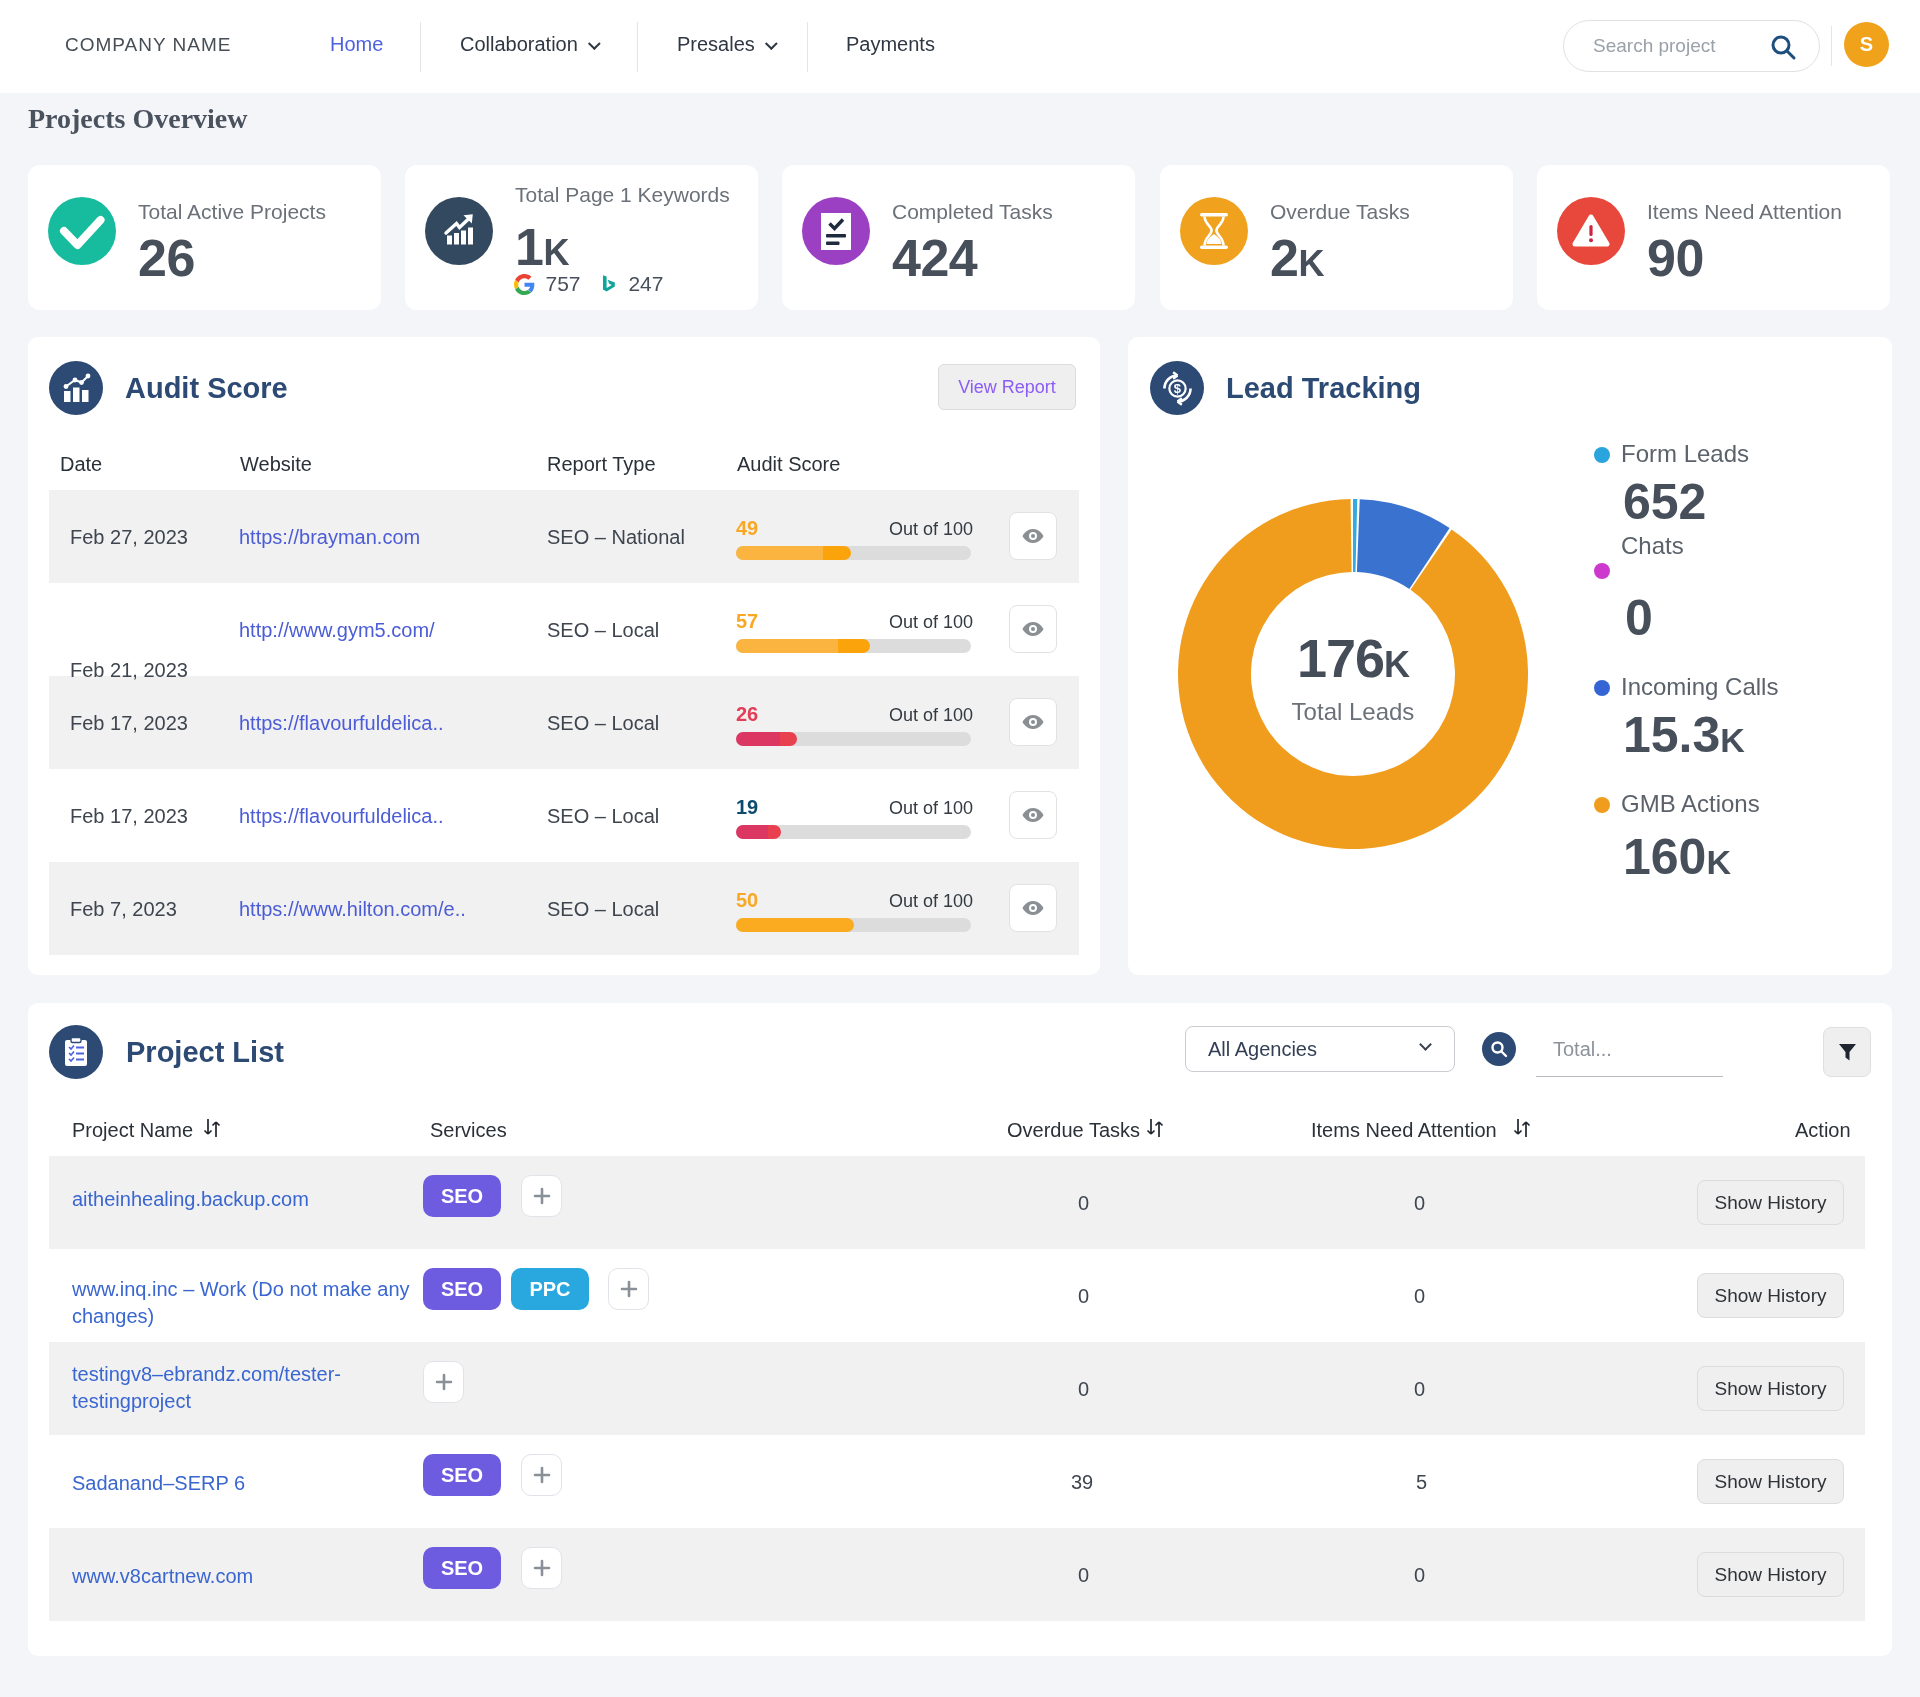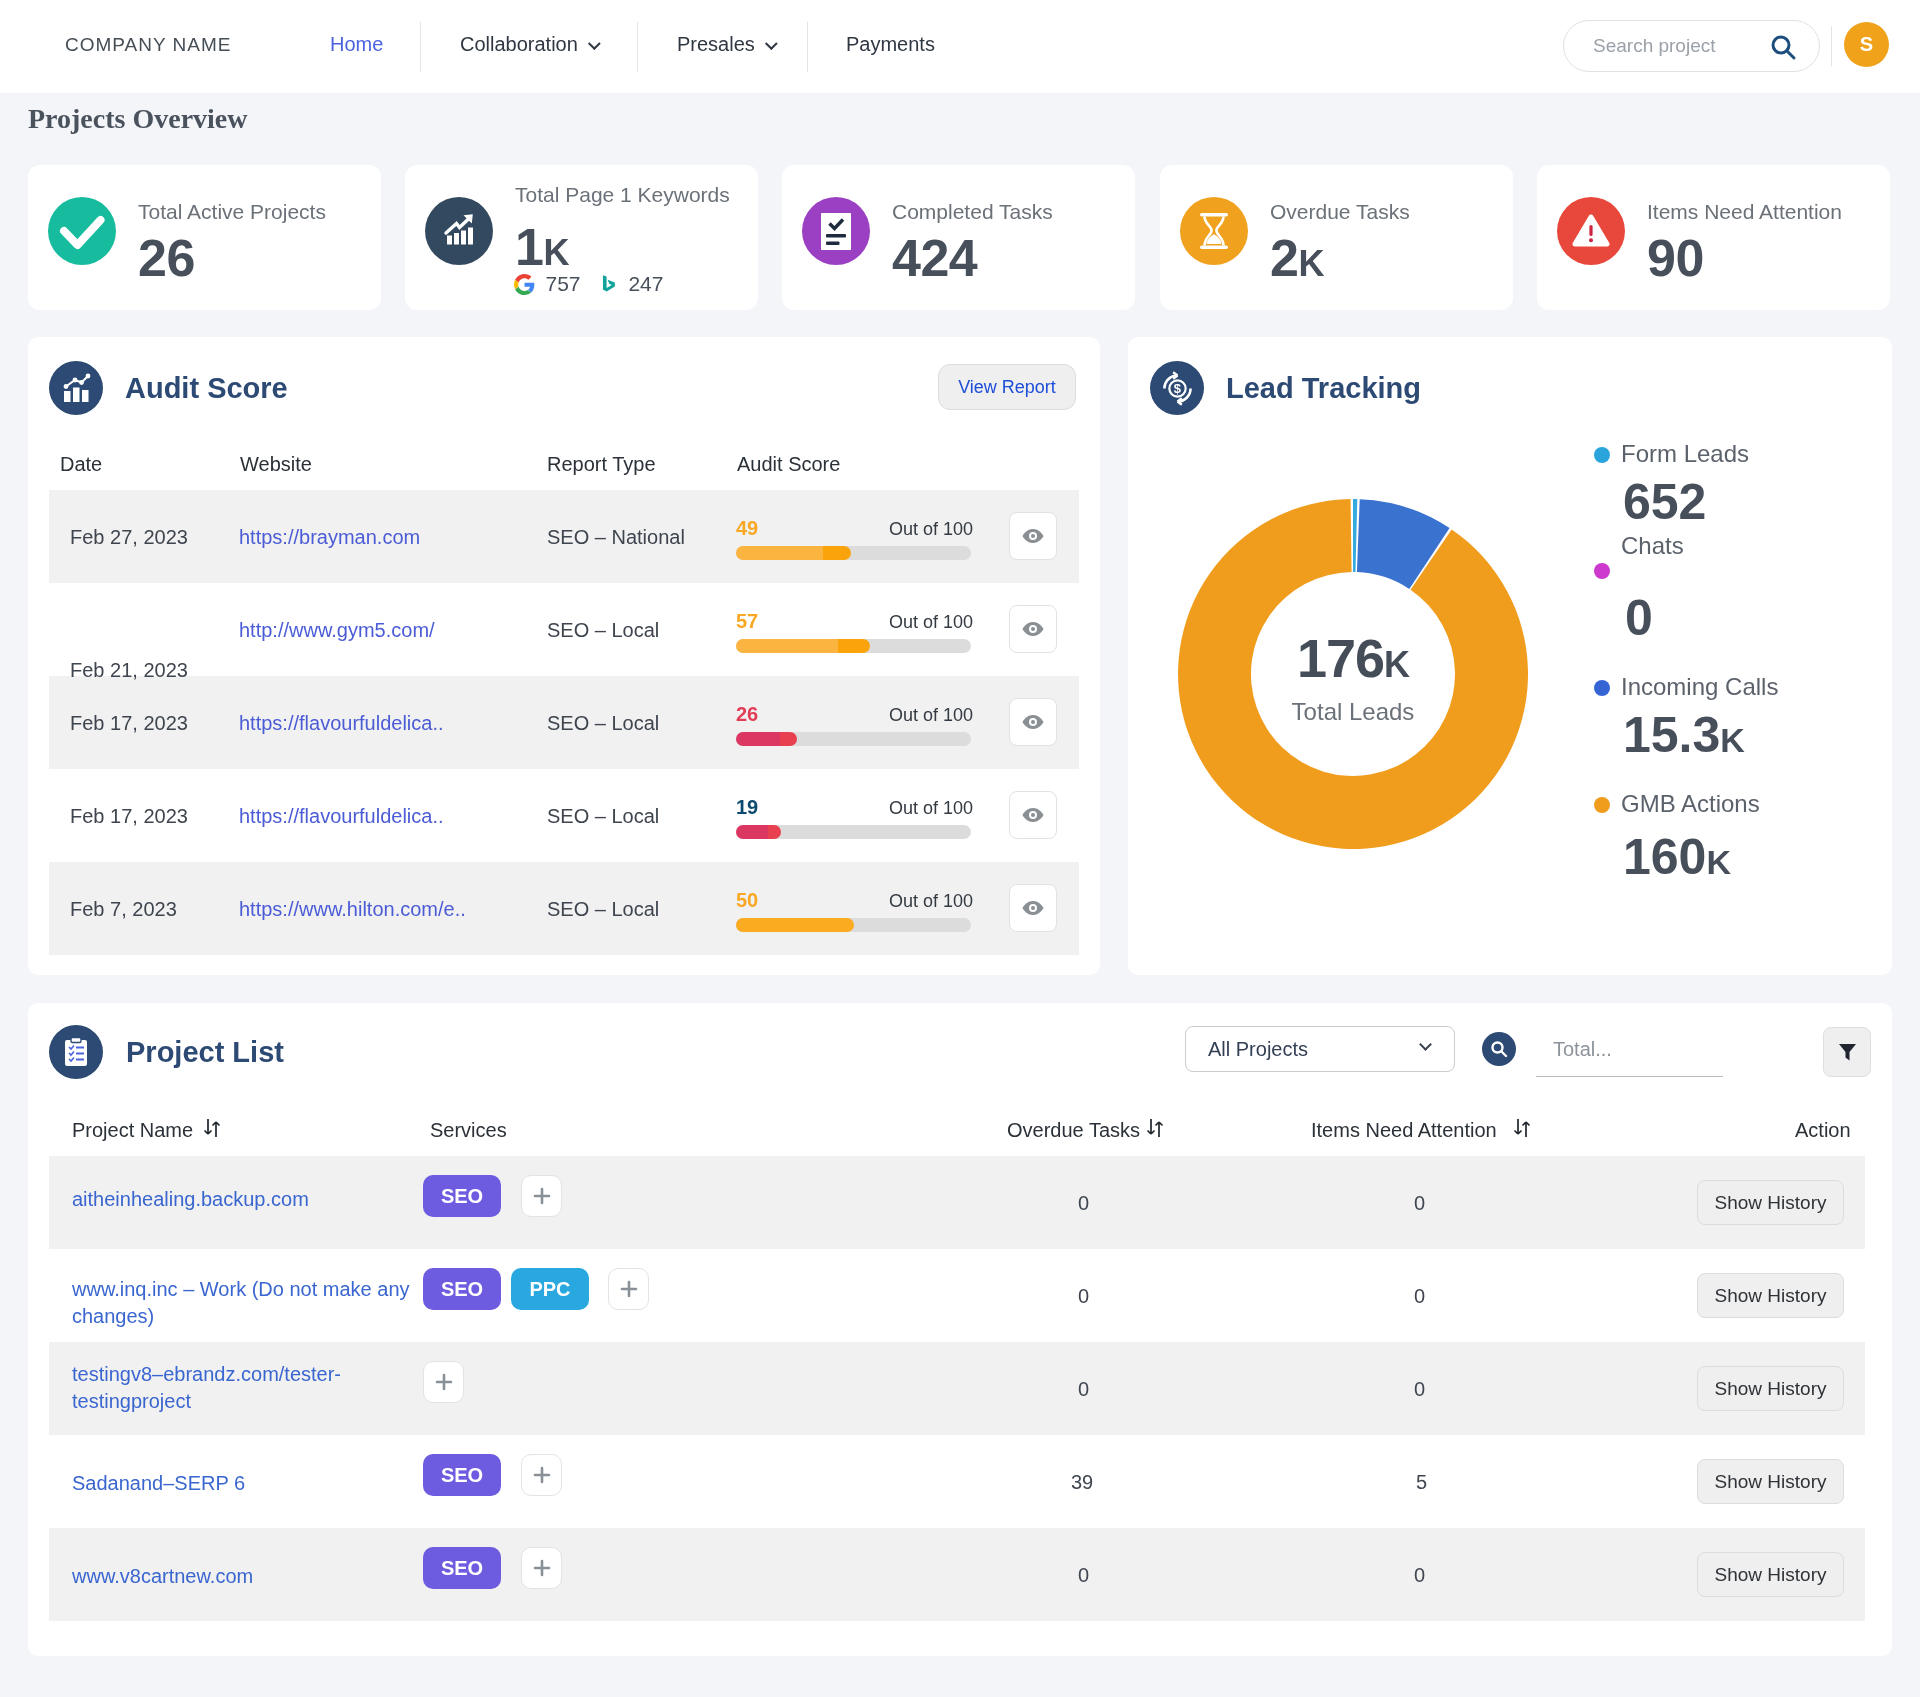--- a/index.html
+++ b/index.html
@@ -43,21 +43,21 @@
 .arow.g { background:#f1f1f2; }
 .acell { position:absolute; font-size:20px; color:#3e454e; }
 .alink { position:absolute; font-size:20px; color:#4b5cd6; }
 .score-num { position:absolute; font-size:20px; font-weight:bold; }
 .outof { position:absolute; font-size:18px; color:#333a41; }
 .pbar { position:absolute; width:235px; height:14px; border-radius:7px; background:#dcdcdc; }
 .pfill { height:14px; border-radius:7px; }
 .eyebtn { position:absolute; width:48px; height:48px; border:1px solid #e2e2e4; border-radius:8px; background:#fff; display:flex; align-items:center; justify-content:center; }
 
 
-.graybtn { position:absolute; background:#efefef; border:1px solid #dcdcde; border-radius:12px; font-size:18px; color:#1d4ed8; display:flex; align-items:center; justify-content:center; }
+.graybtn { position:absolute; background:#efefef; border:1px solid #dcdcde; border-radius:6px; font-size:18px; color:#8b5cf6; display:flex; align-items:center; justify-content:center; }
 
 
 .ldot { position:absolute; width:16px; height:16px; border-radius:50%; }
 .llab { position:absolute; font-size:24px; color:#5b626b; }
 .lnum { position:absolute; font-size:50px; font-weight:bold; color:#474f5b; }
 .lnum .ksm { font-size:34px; }
 
 
 .prow { position:absolute; left:49px; width:1816px; }
 .prow.g { background:#f1f1f2; }
@@ -320,21 +320,21 @@
       <rect x="15" y="10.5" width="8" height="2" fill="#4c62e0"></rect>
       <path d="M8 17 l2 2 l3 -3.5" stroke="#4c62e0" stroke-width="1.6" fill="none"></path>
       <rect x="15" y="16.5" width="8" height="2" fill="#4c62e0"></rect>
       <path d="M8 23 l2 2 l3 -3.5" stroke="#4c62e0" stroke-width="1.6" fill="none"></path>
       <rect x="15" y="22.5" width="8" height="2" fill="#4c62e0"></rect>
     </svg>
   </div>
   <div class="paneltitle" style="left:126px; top:1036px;">Project List</div>
 
   <div class="abs" style="left:1185px; top:1026px; width:270px; height:46px; border:1px solid #c9ccd1; border-radius:8px; background:#fff;">
-    <span style="position:absolute; left:22px; top:11px; font-size:20px; color:#333f54; font-weight:500;">All Projects</span>
+    <span style="position:absolute; left:22px; top:11px; font-size:20px; color:#333f54; font-weight:500;">All Agencies</span>
     <span style="position:absolute; right:24px; top:13px; width:9px; height:9px; border-right:2px solid #3a414b; border-bottom:2px solid #3a414b; transform:rotate(45deg);"></span>
   </div>
   <div class="circ" style="left:1482px; top:1032px; width:34px; height:34px; background:#2c4a74;">
     <svg width="18" height="18" viewBox="0 0 18 18">
         <circle cx="7.5" cy="7.5" r="5" fill="none" stroke="#fff" stroke-width="2.4"></circle>
         <line x1="11.5" y1="11.5" x2="16" y2="16" stroke="#fff" stroke-width="2.4" stroke-linecap="round"></line>
       </svg>
   </div>
   <div class="abs" style="left:1536px; top:1076px; width:187px; height:1px; background:#b9bdc2;"></div>
   <div class="abs" style="left:1553px; top:1038px; font-size:20px; color:#8d939b;">Total...</div>

